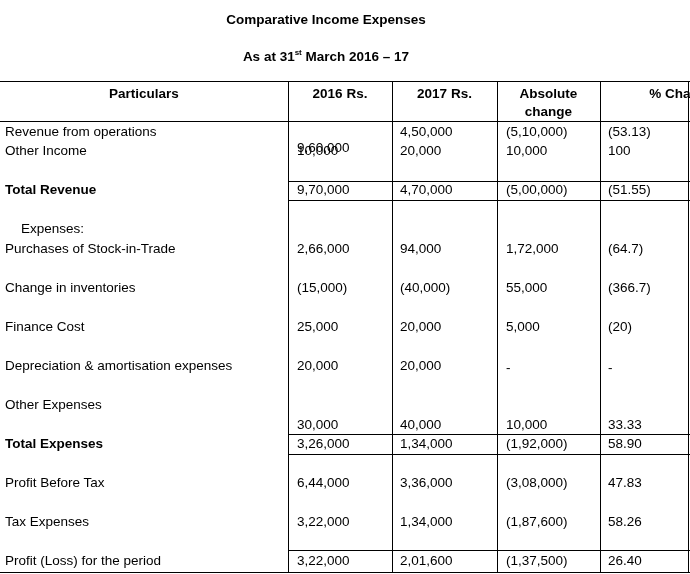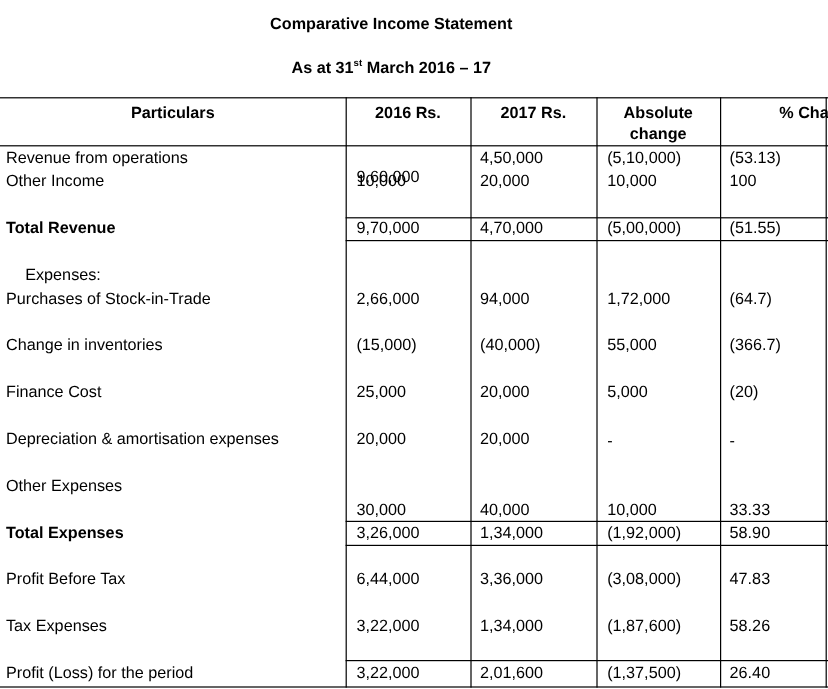--- a/index.html
+++ b/index.html
@@ -10,21 +10,21 @@
   .title sup { font-size: 8px; }
   .hline { position: absolute; height: 1px; background: #000; }
   .vline { position: absolute; width: 1px; background: #000; }
   .txt { position: absolute; font-size: 13.5px; white-space: nowrap; line-height: 16px; }
   .bold { font-weight: bold; }
   .hdr { position: absolute; font-size: 13.5px; font-weight: bold; text-align: center; line-height: 18px; }
 </style>
 </head>
 <body>
 
-<div class="title" style="top:12px;">Comparative Income Statement</div>
+<div class="title" style="top:12px;">Comparative Income Expenses</div>
 <div class="title" style="top:48px;">
   <span>As at 31</span><sup>st</sup><span> March 2016 – 17</span>
 </div>
 
 <div>
   <div class="hline" style="left:0; top:81px; width:690px;"></div>
   <div class="hline" style="left:0; top:121px; width:690px;"></div>
   <div class="hline" style="left:288px; top:181px; width:402px;"></div>
   <div class="hline" style="left:288px; top:200px; width:402px;"></div>
   <div class="hline" style="left:288px; top:434px; width:402px;"></div>

